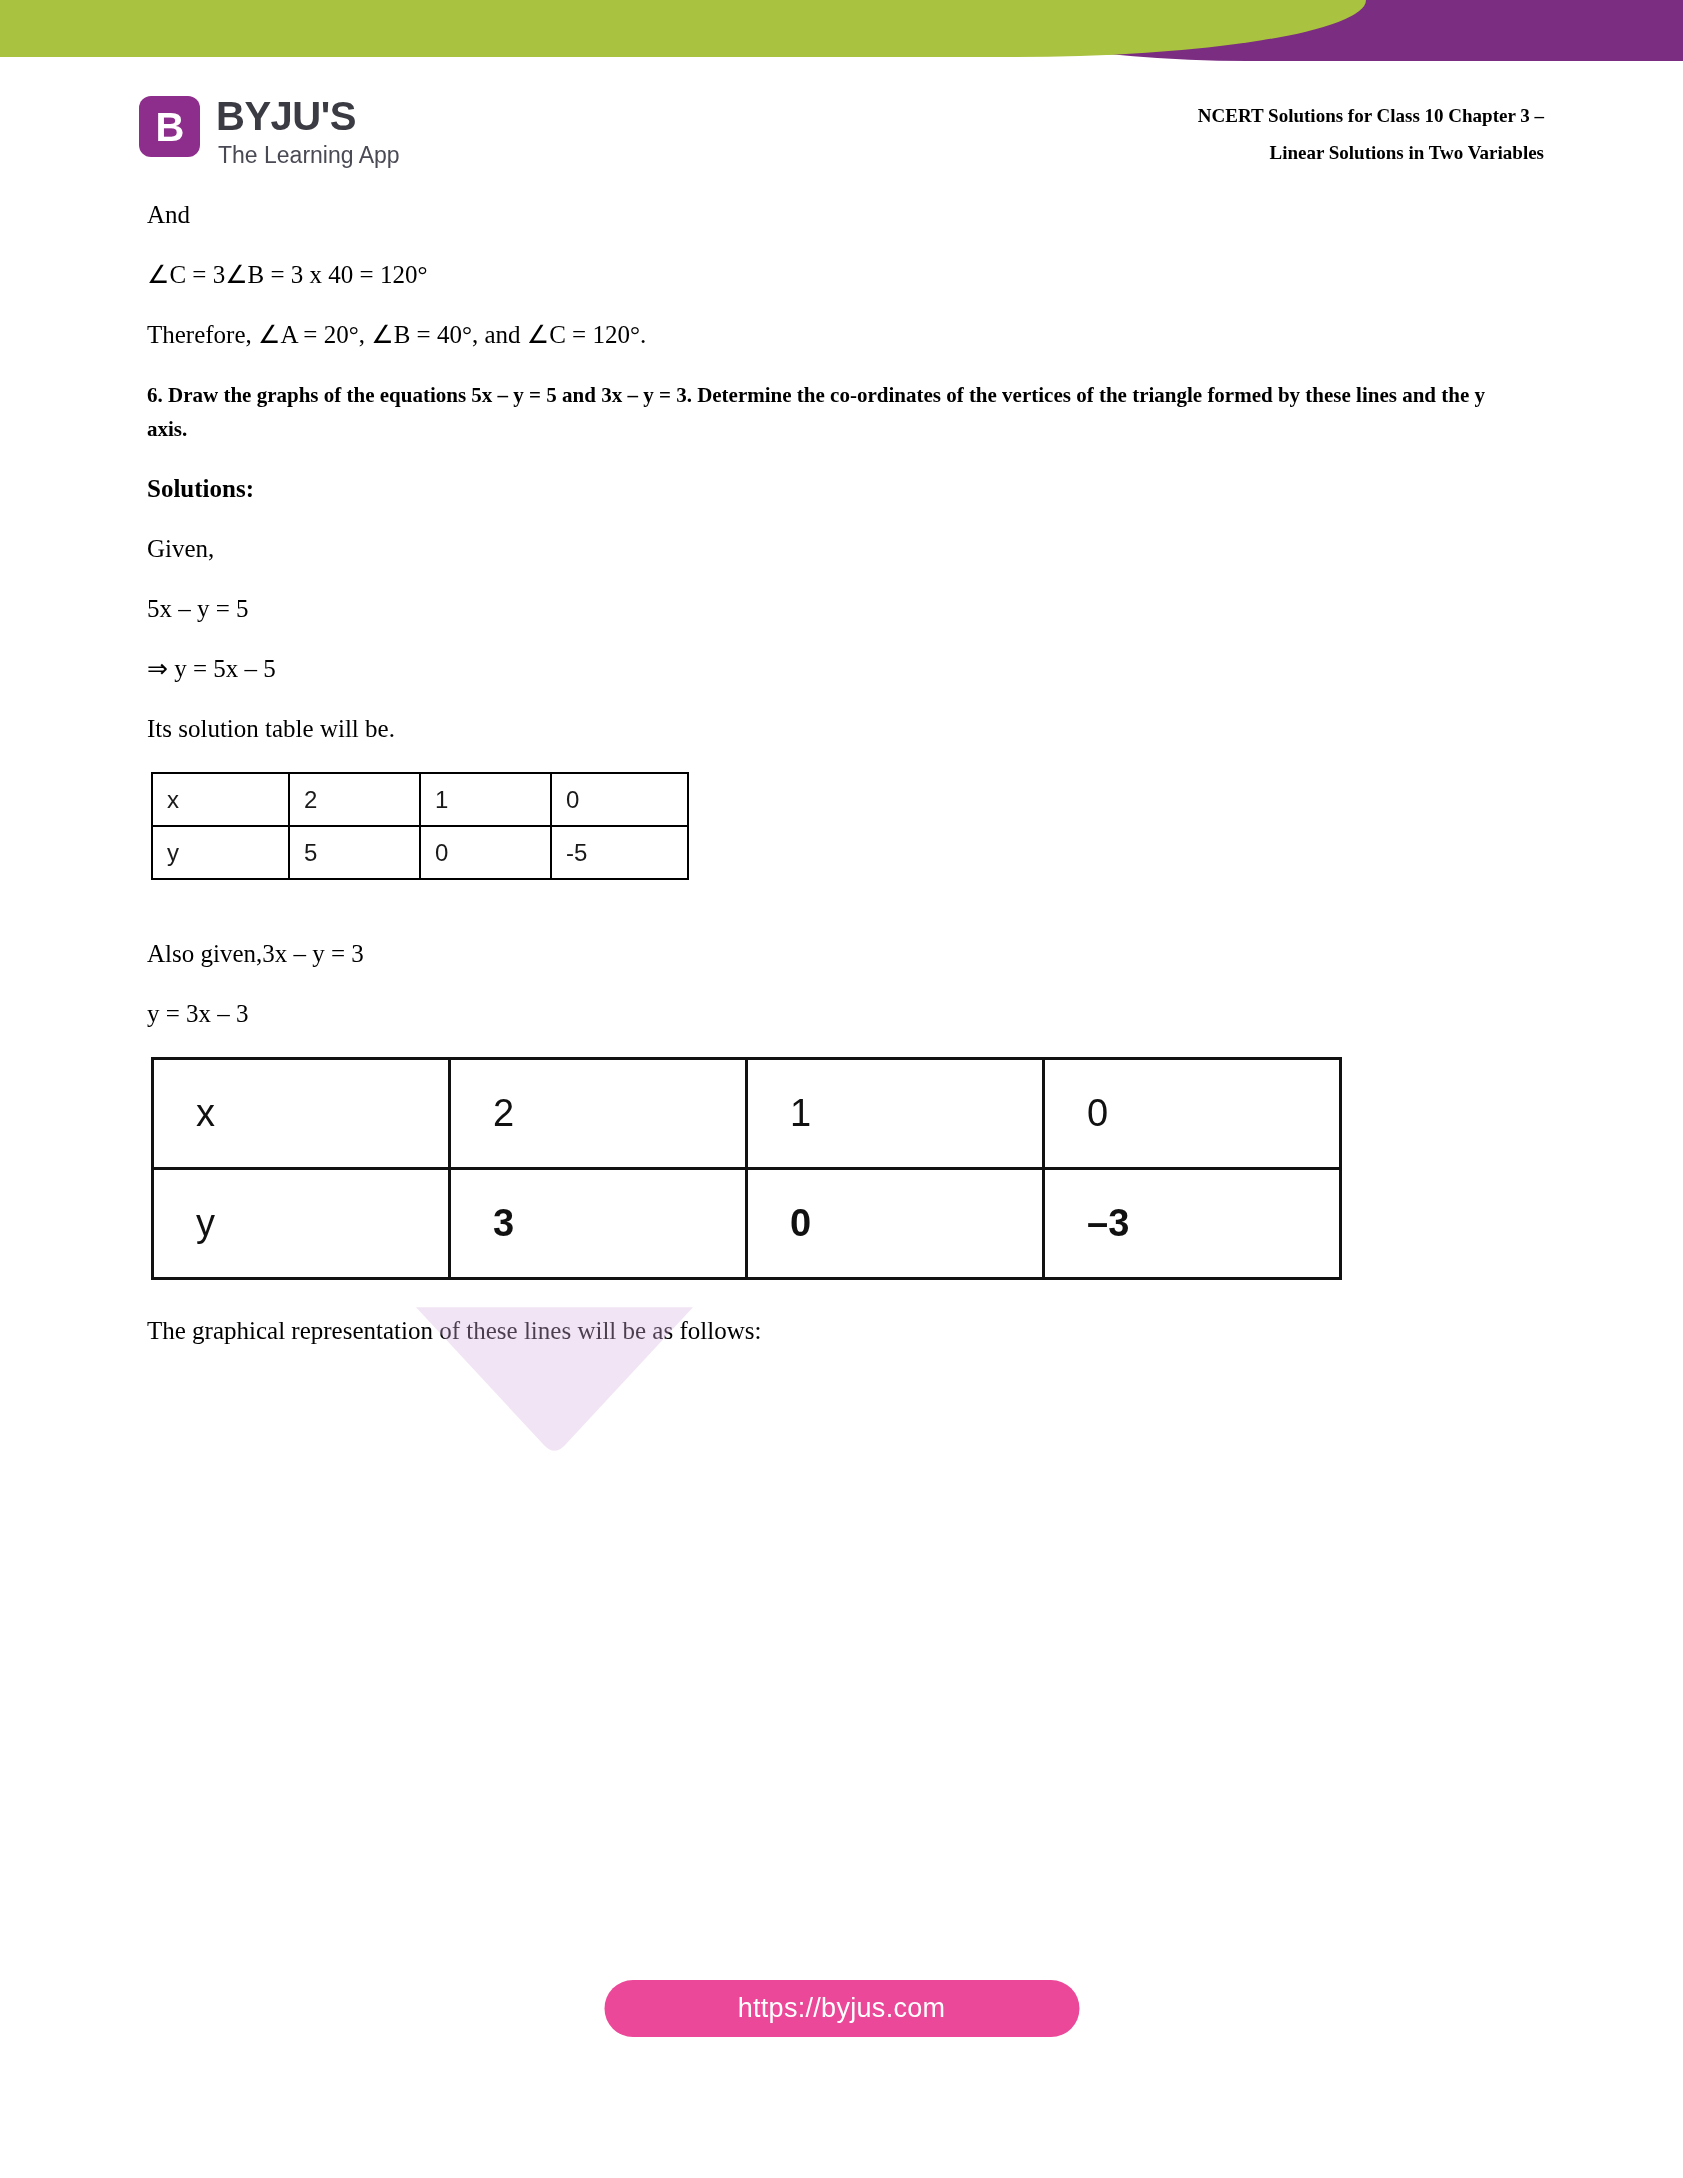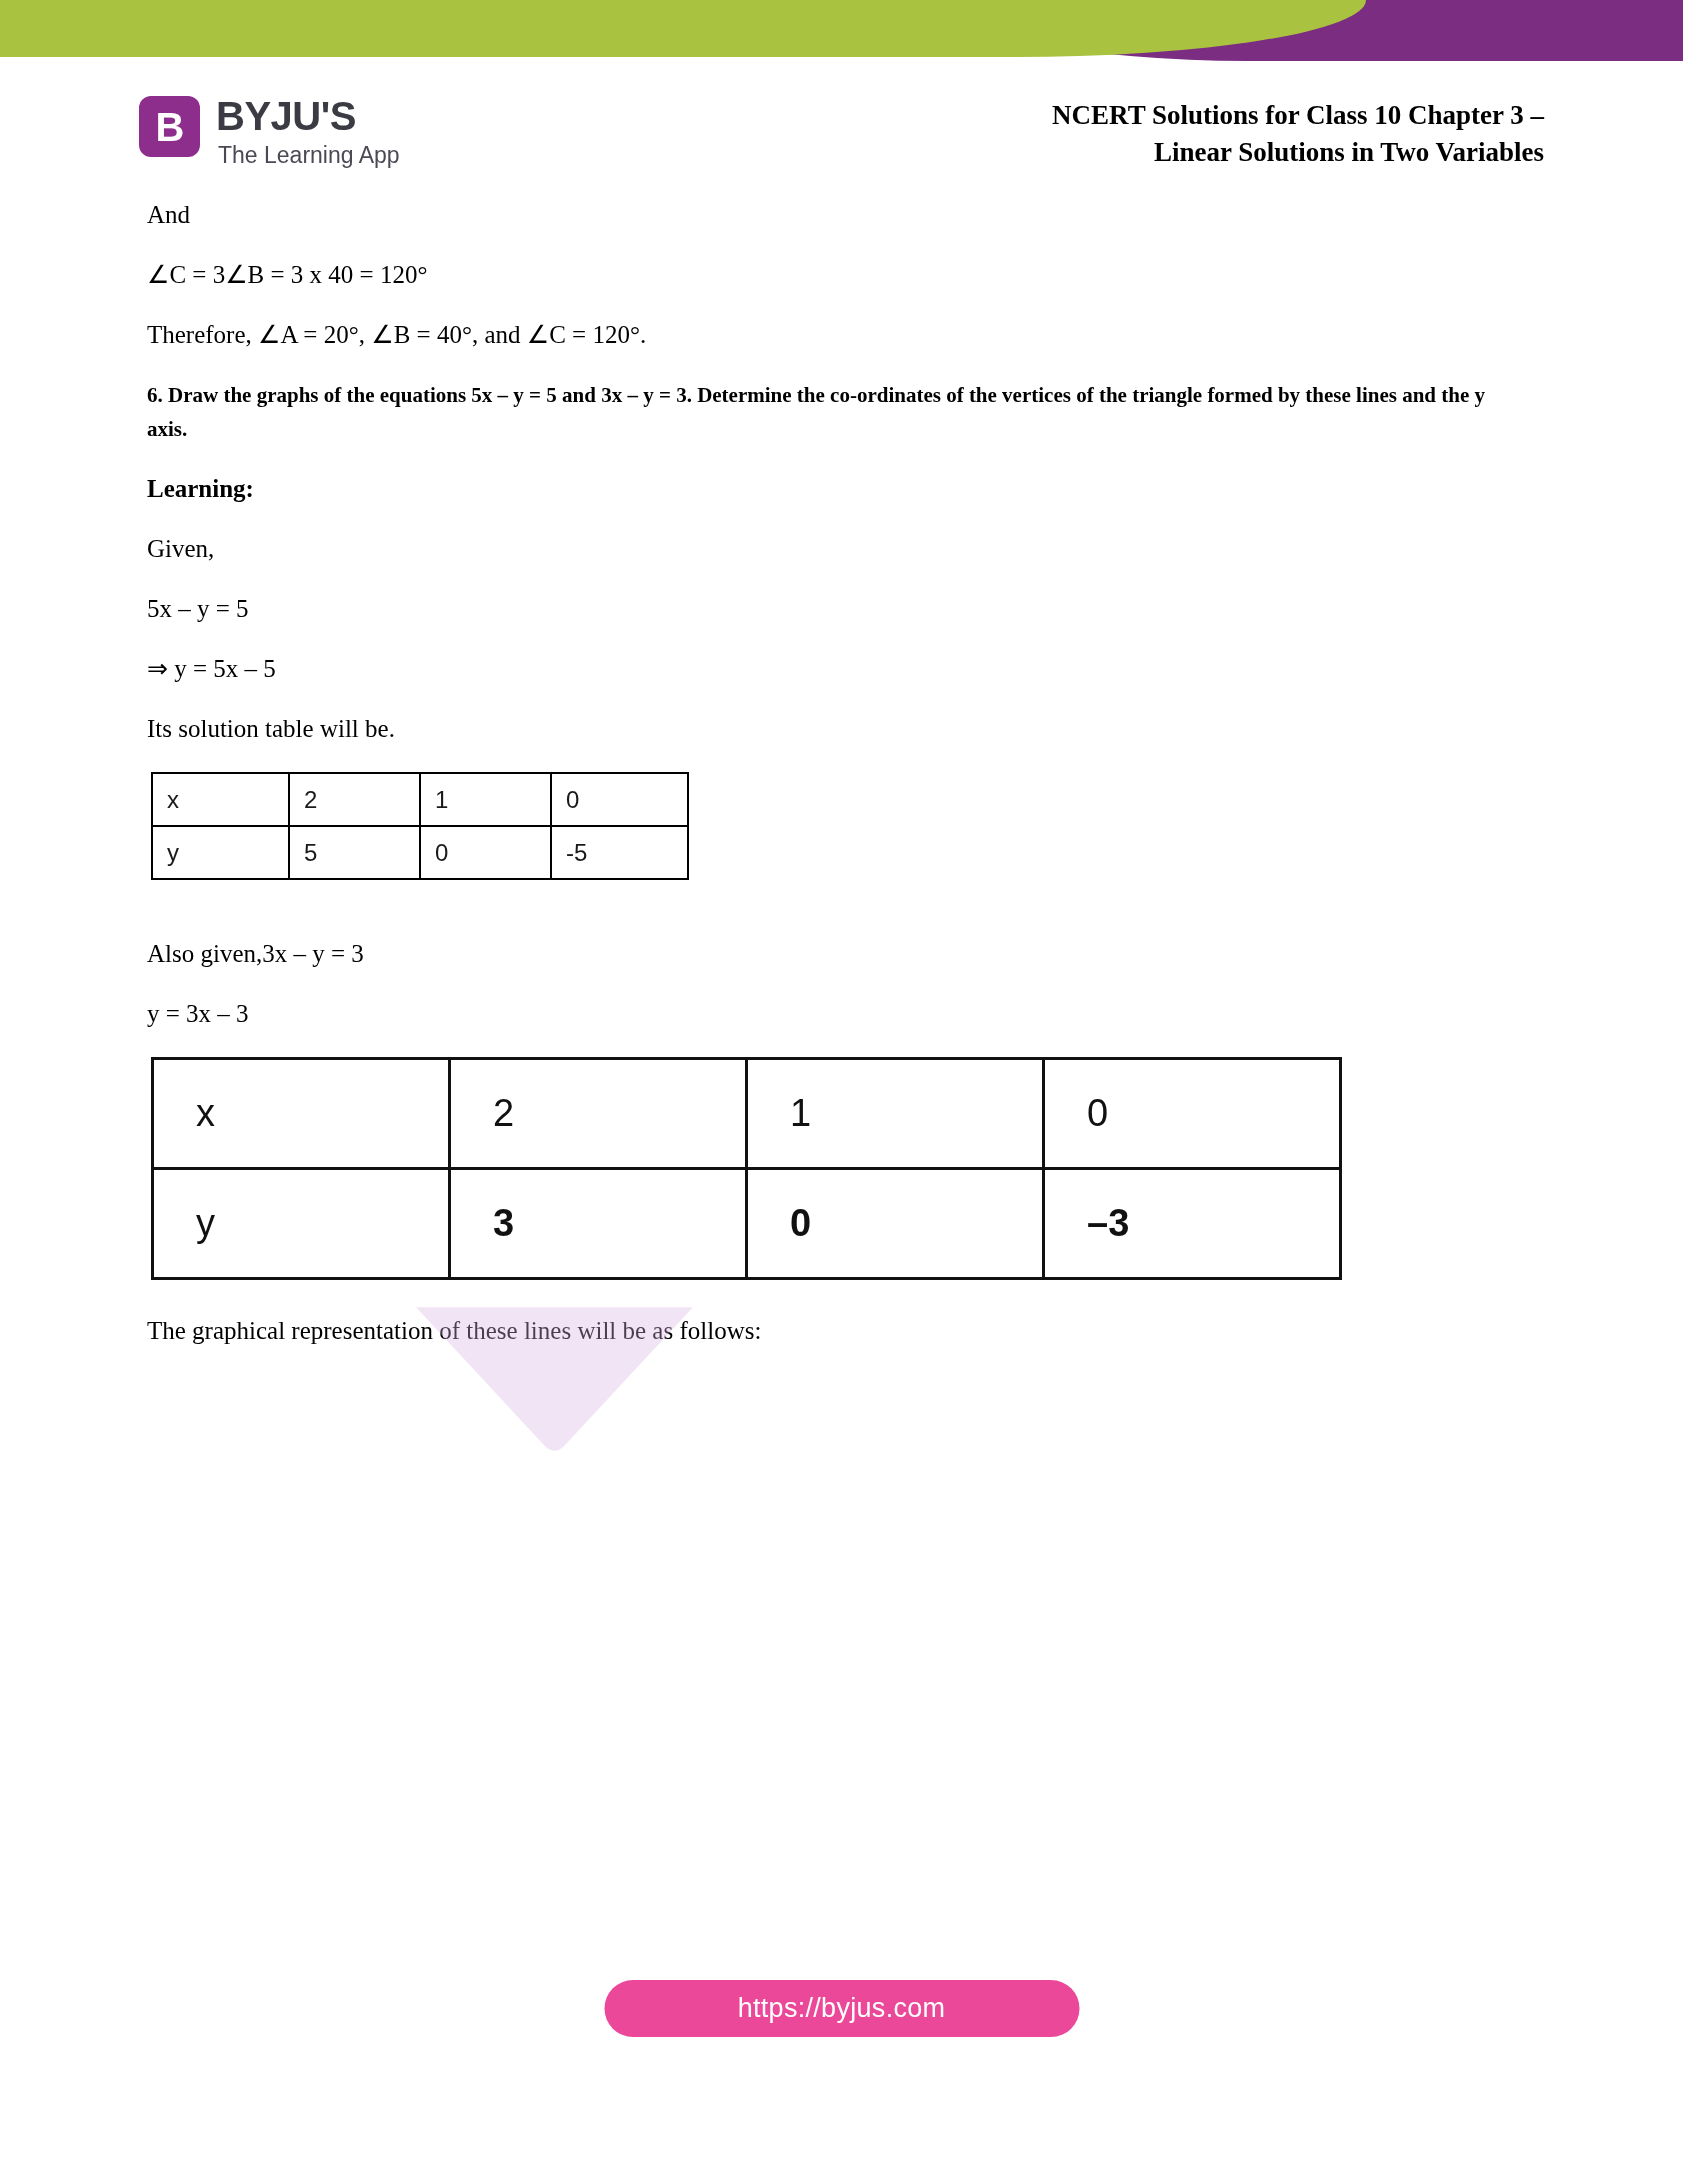--- a/index.html
+++ b/index.html
@@ -95,21 +95,21 @@
   }
 
   .doc-title {
     position: absolute;
     right: 139px;
     top: 97px;
     width: 693px;
     text-align: right;
     font-family: "Liberation Serif", serif;
     font-weight: bold;
-    font-size: 27px;
+    font-size: 19px;
     line-height: 37px;
     color: #000000;
   }
 
   
   .content {
     position: absolute;
     left: 147px;
     top: 198px;
     width: 1396px;
@@ -230,21 +230,21 @@
 </div>
 
 <div class="content">
 
   <p class="para">And</p>
   <p class="para">∠C = 3∠B = 3 x 40 = 120°</p>
   <p class="para">Therefore, ∠A = 20°, ∠B = 40°, and ∠C = 120°.</p>
 
   <p class="q-text">6. Draw the graphs of the equations 5x – y = 5 and 3x – y = 3. Determine the co-ordinates of the vertices of the triangle formed by these lines and the y axis.</p>
 
-  <p class="para bold">Learning:</p>
+  <p class="para bold">Solutions:</p>
   <p class="para">Given,</p>
   <p class="para">5x – y = 5</p>
   <p class="para">⇒ y = 5x – 5</p>
   <p class="para">Its solution table will be.</p>
 
   <table class="table1">
     <colgroup>
       <col class="c0">
         <col class="c1">
         <col class="c2">

